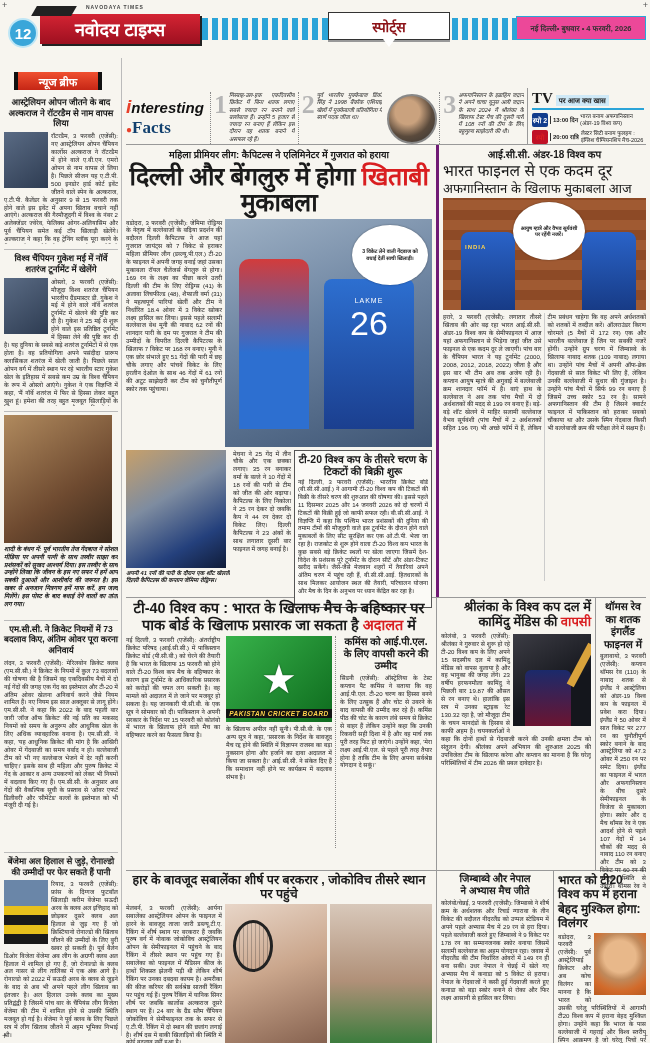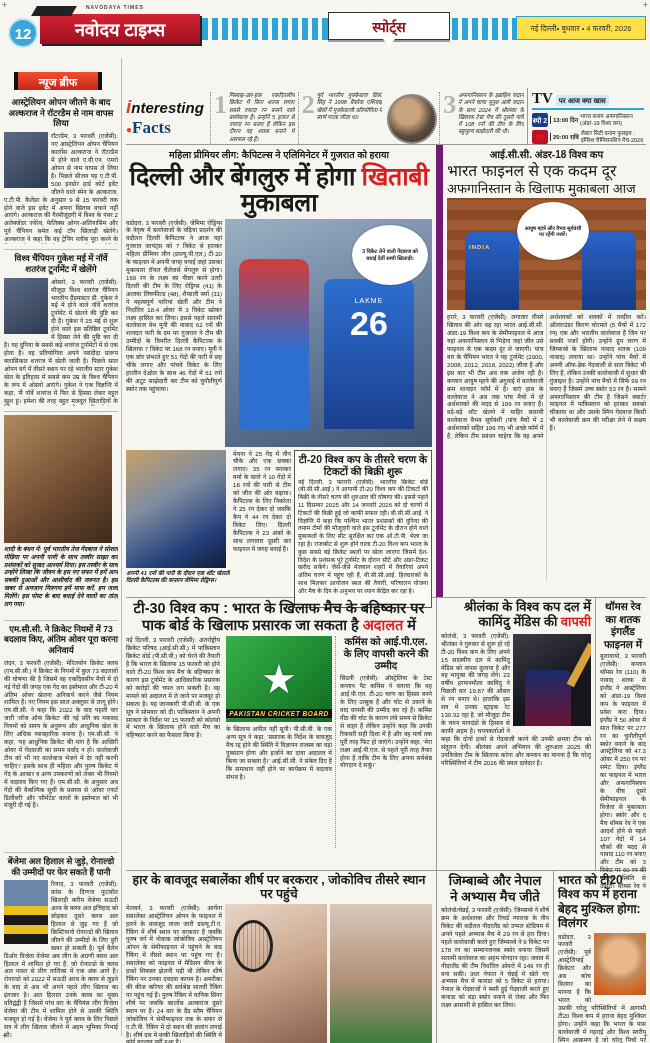--- a/index.html
+++ b/index.html
@@ -8,21 +8,21 @@
   .cyan-dots{position:absolute;height:4px;width:60px;background:repeating-linear-gradient(90deg,#19b5e8 0 3px,transparent 3px 6px);}
   
   .hdr{position:absolute;left:0;top:4px;width:650px;height:52px;}
   .print-label{position:absolute;left:86px;top:0;font-size:5px;letter-spacing:1px;color:#444;font-weight:bold;}
   .pageno{position:absolute;left:8px;top:14px;width:26px;height:26px;border-radius:50%;background:#3aa6d9;color:#fff;font-size:15px;font-weight:bold;display:flex;align-items:center;justify-content:center;border:2px solid #bfe6f5;}
   .masthead{position:absolute;left:40px;top:10px;width:160px;height:30px;background:linear-gradient(180deg,#d42433,#9e1020);color:#fff;display:flex;align-items:center;justify-content:center;font-size:18px;font-weight:bold;box-shadow:2px 2px 0 #222;}
   .masthead:before{content:"";position:absolute;left:-6px;top:-8px;width:40px;height:10px;background:#222;transform:skewX(-30deg);}
   .stripes{position:absolute;left:202px;top:14px;width:440px;height:22px;background:repeating-linear-gradient(90deg,#2ba4d8 0 6px,#f7f5ef 6px 10px);}
   .section-tab{position:absolute;left:328px;top:8px;width:120px;height:26px;background:#fff;border:1.5px solid #333;display:flex;align-items:center;justify-content:center;font-size:14px;font-weight:bold;color:#8c1217;box-shadow:0 2px 0 #999;}
   .section-tab:after{content:"";position:absolute;left:54px;bottom:-8px;border-left:6px solid transparent;border-right:6px solid transparent;border-top:8px solid #fff;}
-  .dateline{position:absolute;right:4px;top:12px;width:128px;height:22px;background:#fde047;border:1px solid #2ba4d8;display:flex;align-items:center;justify-content:center;font-size:7.5px;font-weight:normal;color:#333;}
+  .dateline{position:absolute;right:4px;top:12px;width:128px;height:22px;background:#ec4899;border:1px solid #2ba4d8;display:flex;align-items:center;justify-content:center;font-size:7.5px;font-weight:bold;color:#333;}
   
   .content{position:absolute;left:4px;top:58px;width:642px;height:978px;display:flex;}
   .leftcol{width:114px;flex:none;border-right:1px solid #bbb;padding-right:3px;}
   .maincol{flex:1;padding-left:4px;display:flex;flex-direction:column;margin-top:30px;}
   
   .nb-head{position:relative;margin:14px 0 4px 0;height:18px;}
   .nb-head .lbl{position:absolute;left:10px;top:0;width:80px;height:18px;background:#e8402a;color:#fff;font-weight:bold;font-size:11px;display:flex;align-items:center;justify-content:center;border-left:4px solid #111;border-right:4px solid #111;background:linear-gradient(180deg,#f05030,#c52615);}
   .brief{border-bottom:1px solid #bbb;padding:3px 0 5px 0;}
   .brief h3{margin:0 0 3px 0;font-size:8.6px;line-height:1.25;text-align:center;font-weight:bold;}
   .brief .bd,.cap{font-size:6.1px;line-height:1.3;text-align:justify;color:#222;overflow:hidden;}
@@ -45,30 +45,30 @@
   .tv-head{display:flex;align-items:baseline;border-bottom:2px solid #2ba4d8;padding-bottom:1px;}
   .tv-head .tv{font-family:"Liberation Serif",serif;font-weight:bold;font-size:15px;}
   .tv-head .sub{font-size:7px;font-weight:bold;background:#cfe9f7;padding:1px 3px;margin-left:3px;}
   .tv-row{display:flex;align-items:center;margin-top:3px;}
   .tv-logo{width:16px;height:14px;flex:none;background:#123c8c;color:#fff;font-size:7px;display:flex;align-items:center;justify-content:center;font-weight:bold;border-radius:2px;}
   .tv-logo.red{background:#c01025;}
   .tv-time{font-size:6px;font-weight:bold;margin:0 2px;white-space:nowrap;border-left:1px solid #333;padding-left:2px;}
   .tv-prog{font-size:5.6px;line-height:1.2;color:#222;}
   
   .mainrow{display:flex;height:452px;border-bottom:1px solid #999;}
-  .mpl{width:306px;flex:none;padding:2px 4px 0 0;border-right:7px solid #701a75;}
+  .mpl{width:306px;flex:none;padding:2px 4px 0 0;border-right:3px solid #701a75;}
   .kicker{font-size:9.5px;font-weight:bold;text-align:center;margin:1px 0 2px 0;}
   .mpl h1{margin:0 0 3px 0;font-size:25px;line-height:1.05;text-align:center;font-weight:bold;letter-spacing:-0.5px;}
   .red{color:#d91e20;}
   .mpl-top{display:flex;height:228px;}
   .mpl-top .bd{width:96px;flex:none;font-size:6.1px;line-height:1.3;text-align:justify;overflow:hidden;padding-right:3px;}
   .mainphoto{flex:1;position:relative;background:linear-gradient(160deg,#9db0c4 0%,#6c83a0 45%,#3e5574 100%);}
   .jersey{position:absolute;right:18px;top:60px;width:90px;height:150px;background:linear-gradient(180deg,#2d6fd0,#1b3f8f);border-radius:8px 8px 0 0;}
   .jersey .spon{display:block;text-align:center;color:#fff;font-size:7px;margin-top:18px;letter-spacing:1px;}
-  .jersey .no{display:block;text-align:center;color:#fff;font-size:34px;font-weight:bold;}
+  .jersey .no{display:block;text-align:center;color:#fff;font-size:34px;font-weight:normal;}
   .jersey2{position:absolute;left:14px;top:40px;width:70px;height:170px;background:linear-gradient(180deg,#d23c3c,#2d6fd0 55%);border-radius:10px 10px 0 0;}
   .bubble{position:absolute;background:#fff;border-radius:50%;font-size:5.2px;font-weight:bold;text-align:center;display:flex;align-items:center;justify-content:center;padding:6px;line-height:1.25;box-shadow:0 0 2px #0006;}
   .bubble.b1{right:4px;top:6px;width:64px;height:48px;}
   .mpl-bottom{display:flex;margin-top:3px;height:158px;}
   .photo2wrap{width:104px;flex:none;}
   .photo2{width:100px;height:118px;background:linear-gradient(150deg,#c7a06a 0%,#7e8ca0 40%,#24407c 75%,#101c38);}
   .photo2wrap .cap{margin-top:2px;font-size:5.8px;}
   .mpl-bottom .bd2{width:58px;flex:none;font-size:6.1px;line-height:1.3;text-align:justify;overflow:hidden;padding:0 3px;}
   .ticketbox{flex:1;border:1px solid #555;padding:2px 3px;background:#fbfaf6;}
   .ticketbox h4{margin:0;font-size:10.5px;line-height:1.15;text-align:center;}
@@ -111,21 +111,21 @@
   
   .botband{display:flex;flex:1;}
   .saba{width:306px;flex:none;border-right:1px solid #999;padding:2px 4px 0 0;}
   .saba h2{margin:0 0 2px 0;font-size:12.5px;line-height:1.15;text-align:center;font-weight:bold;}
   .saba-row{display:flex;height:172px;}
   .saba-row .bd{width:96px;flex:none;font-size:6.1px;line-height:1.3;text-align:justify;overflow:hidden;padding-right:3px;}
   .saba-ph{flex:1;margin-right:3px;background:linear-gradient(160deg,#e8d6c8 0%,#caa68c 40%,#6e4a3a 100%);position:relative;}
   .saba-ph .racket{position:absolute;left:8px;top:16px;width:34px;height:46px;border:3px solid #222;border-radius:50%;background:repeating-linear-gradient(90deg,#0000 0 3px,#2224 3px 4px);}
   .djoko-ph{flex:1;background:linear-gradient(180deg,#d8c8ba 0%,#b09078 45%,#3f7d3f 80%,#2e6330);}
   .zim{width:108px;flex:none;border-right:1px solid #999;padding:2px 4px 0 4px;}
-  .zim h3{margin:0 0 2px 0;font-size:13px;line-height:1.2;text-align:center;}
+  .zim h3{margin:0 0 2px 0;font-size:10px;line-height:1.2;text-align:center;}
   .zim .bd{font-size:6.1px;line-height:1.3;text-align:justify;overflow:hidden;height:168px;}
   .kli{flex:1;padding:2px 0 0 4px;}
   .kli h3{margin:0 0 2px 0;font-size:12px;line-height:1.2;text-align:left;}
   .kli-ph{float:right;width:52px;height:62px;margin:0 0 2px 3px;background:radial-gradient(circle at 50% 38%,#e8b88a 0 34%,#c08a5c 50%,#d26a2a 75%,#b85a20);}
   .kli .bd{font-size:6.1px;line-height:1.3;text-align:justify;overflow:hidden;height:168px;}
   h2,h3,h4{font-weight:bold;}
 </style>
 </head>
 <body>
 
@@ -265,21 +265,21 @@
             <div class="j r"></div>
             <span class="lbl">INDIA</span>
             <div class="bubble b2">आयुष म्हात्रे और वैभव सूर्यवंशी पर रहेंगी नजरें।</div>
           </div>
           <div class="bd">हरारे, 3 फरवरी (एजेंसी): लगातार तीसरे खिताब की ओर बढ़ रहा भारत आई.सी.सी. अंडर-19 विश्व कप के सेमीफाइनल में आज यहां अफगानिस्तान से भिड़ेगा जहां जीत उसे फाइनल से एक कदम दूर ले जाएगी। पांच बार के चैंपियन भारत ने यह टूर्नामेंट (2000, 2008, 2012, 2018, 2022) जीता है और इस बार भी टीम अब तक अजेय रही है। कप्तान आयुष म्हात्रे की अगुवाई में बल्लेबाजी क्रम शानदार फॉर्म में है। बाएं हाथ के बल्लेबाज ने अब तक पांच मैचों में दो अर्धशतकों की मदद से 199 रन बनाए हैं। बड़े-बड़े शॉट खेलने में माहिर सलामी बल्लेबाज वैभव सूर्यवंशी (पांच मैचों में 2 अर्धशतकों सहित 196 रन) भी अच्छे फॉर्म में हैं, लेकिन टीम प्रबंधन चाहेगा कि वह अपने अर्धशतकों को शतकों में तब्दील करें। ऑलराउंडर किरण चोरमले (5 मैचों में 172 रन) एक और भारतीय बल्लेबाज हैं जिन पर सबकी नजरें होंगी। उन्होंने ग्रुप चरण में जिम्बाब्वे के खिलाफ नाबाद शतक (109 नाबाद) लगाया था। उन्होंने पांच मैचों में अपनी ऑफ-ब्रेक गेंदबाजी से सात विकेट भी लिए हैं, लेकिन उनकी बल्लेबाजी में सुधार की गुंजाइश है। उन्होंने पांच मैचों में सिर्फ 99 रन बनाए हैं जिसमें उच्च स्कोर 53 रन है। सामने अफगानिस्तान की टीम है जिसने क्वार्टर फाइनल में पाकिस्तान को हराकर सबको चौंकाया था और उसके स्पिन गेंदबाज किसी भी बल्लेबाजी क्रम की परीक्षा लेने में सक्षम हैं।</div>
         </section>
       </div>
 
       <div class="midband">
         <section class="pak">
-          <h2><span>टी-30 विश्व कप : भारत के खिलाफ मैच के बहिष्कार पर</span><br><span>पाक बोर्ड के खिलाफ प्रसारक जा सकता है </span><span class="red">अदालत</span><span> में</span></h2>
+          <h2><span>टी-40 विश्व कप : भारत के खिलाफ मैच के बहिष्कार पर</span><br><span>पाक बोर्ड के खिलाफ प्रसारक जा सकता है </span><span class="red">अदालत</span><span> में</span></h2>
           <div class="pak-cols">
             <div class="c1">नई दिल्ली, 3 फरवरी (एजेंसी): अंतर्राष्ट्रीय क्रिकेट परिषद (आई.सी.सी.) में पाकिस्तान क्रिकेट बोर्ड (पी.सी.बी.) को घेरने की तैयारी है कि भारत के खिलाफ 15 फरवरी को होने वाले टी-20 विश्व कप मैच के बहिष्कार के कारण इस टूर्नामेंट के आधिकारिक प्रसारक को करोड़ों की चपत लग सकती है। वह मामले को अदालत में ले जाने पर मजबूर हो सकता है। यह जानकारी पी.सी.बी. के एक सूत्र ने सोमवार को दी। पाकिस्तान ने अपनी सरकार के निर्देश पर 15 फरवरी को कोलंबो में भारत के खिलाफ होने वाले मैच का बहिष्कार करने का फैसला किया है।</div>
             <div class="pak-mid">
               <div class="pcb">
                 <span class="star">★</span>
                 <span class="band">PAKISTAN CRICKET BOARD</span>
               </div>
               <div class="bd">के खिलाफ अपील नहीं सुनी। पी.सी.बी. के एक अन्य सूत्र ने कहा, 'प्रसारक के निर्देश के बावजूद मैच रद्द होने की स्थिति में विज्ञापन राजस्व का बड़ा नुकसान होगा और हर्जाने का दावा अदालत में किया जा सकता है।' आई.सी.सी. ने संकेत दिए हैं कि समाधान नहीं होने पर कार्यक्रम में बदलाव संभव है।</div>
             </div>
             <div class="cumbox">

